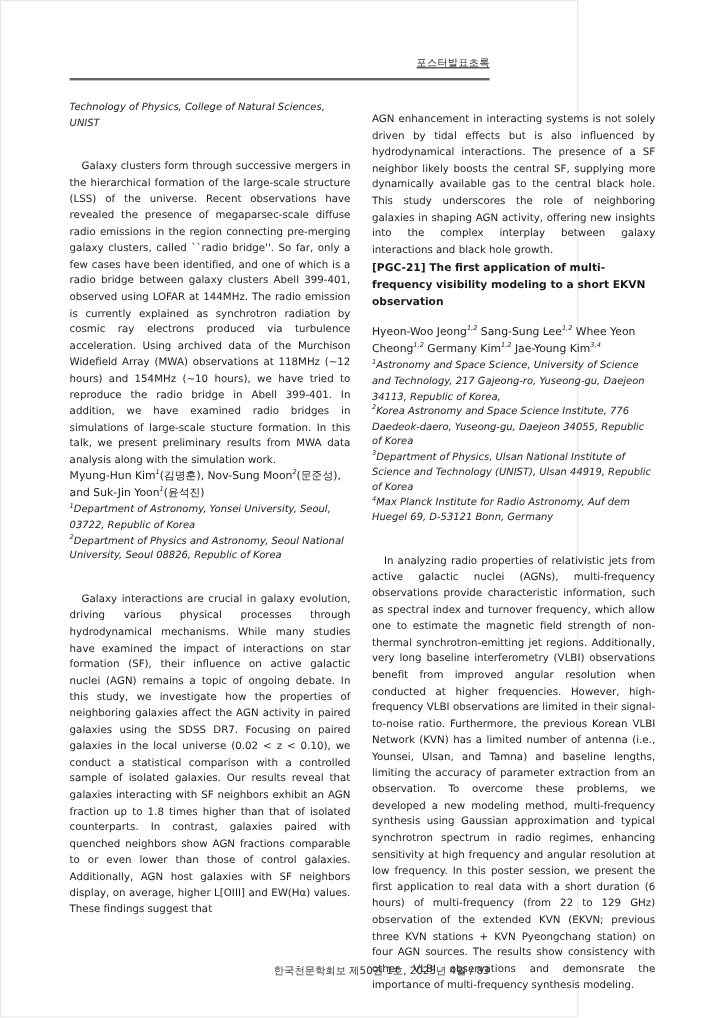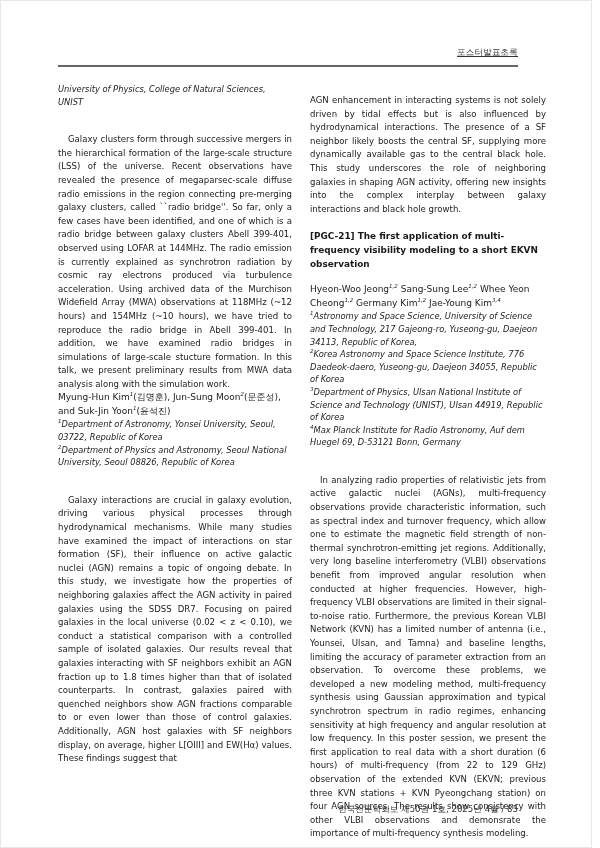--- a/index.html
+++ b/index.html
@@ -1,47 +1,47 @@
 <!DOCTYPE html>
 <html><head>
   <meta charset="utf-8">
   <style>
     * { margin: 0; padding: 0; box-sizing: border-box; }
     html, body { width: 600px; height: 848px; background: #ffffff; overflow: hidden; }
     body { font-family: "DejaVu Sans", sans-serif; color: #1a1a1a; position: relative; }
-    .page { position: absolute; left: 0; top: 0; width: 592px; height: 848px; background: #fff; border: 1px solid #e8e8e8; }
+    .page { position: absolute; left: 0; top: 0; width: 482px; height: 848px; background: #fff; border: 1px solid #e8e8e8; }
     .header-label { position: absolute; right: 73px; top: 46px; font-size: 8.5px; color: #333; text-decoration: underline; letter-spacing: 0.2px; }
     .header-rule { position: absolute; left: 57px; right: 73px; top: 64px; height: 2px; background: #666; }
     .col { position: absolute; top: 82px; width: 234px; font-size: 8.55px; line-height: 13.6px; }
     .col-left { left: 57px; }
     .col-right { left: 309px; width: 236px; }
     p.body { text-align: justify; text-indent: 10px; margin-bottom: 0; margin-top: 11px; }
     .affil { font-style: italic; font-size: 8.3px; line-height: 12.6px; color: #222; }
-    .title { font-weight: bold; font-size: 8.9px; line-height: 14px; margin-top: 13px; margin-bottom: 12px; }
+    .title { font-weight: bold; font-size: 8.9px; line-height: 14px; margin-top: 1px; margin-bottom: 12px; }
     .authors { font-size: 9px; line-height: 13.5px; }
     .authors sup, .affil sup { font-size: 5.5px; line-height: 0; vertical-align: super; font-style: italic; }
     .spacer-m { height: 14px; }
     .footer { position: absolute; right: 73px; top: 803px; font-size: 8.6px; color: #333; }
   </style>
 </head>
 <body>
 
 <div class="page">
 
   <div class="header-label">포스터발표초록</div>
   <div class="header-rule"></div>
 
   <div class="col col-left">
-    <div class="affil">University of Physics, College of Natural Sciences, UNIST</div>
+    <div class="affil">Technology of Physics, College of Natural Sciences, UNIST</div>
     <div class="spacer-m"></div>
     <p class="body">Galaxy clusters form through successive mergers in the hierarchical formation of the large-scale structure (LSS) of the universe. Recent observations have revealed the presence of megaparsec-scale diffuse radio emissions in the region connecting pre-merging galaxy clusters, called ``radio bridge''. So far, only a few cases have been identified, and one of which is a radio bridge between galaxy clusters Abell 399-401, observed using LOFAR at 144MHz. The radio emission is currently explained as synchrotron radiation by cosmic ray electrons produced via turbulence acceleration. Using archived data of the Murchison Widefield Array (MWA) observations at 118MHz (~12 hours) and 154MHz (~10 hours), we have tried to reproduce the radio bridge in Abell 399-401. In addition, we have examined radio bridges in simulations of large-scale stucture formation. In this talk, we present preliminary results from MWA data analysis along with the simulation work.</p>
 
 
     <div class="authors">
-      <span>Myung-Hun Kim</span><sup>1</sup><span>(김명훈), </span><span>Jun-Sung Moon</span><sup>2</sup><span>(문준성), </span><span>and Suk-Jin Yoon</span><sup>1</sup><span>(윤석진)</span>
+      <span>Myung-Hun Kim</span><sup>1</sup><span>(김명훈), </span><span>Nov-Sung Moon</span><sup>2</sup><span>(문준성), </span><span>and Suk-Jin Yoon</span><sup>1</sup><span>(윤석진)</span>
     </div>
     <div class="affil"><sup>1</sup><span>Department of Astronomy, Yonsei University, Seoul, 03722, Republic of Korea</span></div>
     <div class="affil"><sup>2</sup><span>Department of Physics and Astronomy, Seoul National University, Seoul 08826, Republic of Korea</span></div>
     <div class="spacer-m"></div>
     <p class="body">Galaxy interactions are crucial in galaxy evolution, driving various physical processes through hydrodynamical mechanisms. While many studies have examined the impact of interactions on star formation (SF), their influence on active galactic nuclei (AGN) remains a topic of ongoing debate. In this study, we investigate how the properties of neighboring galaxies affect the AGN activity in paired galaxies using the SDSS DR7. Focusing on paired galaxies in the local universe (0.02 &lt; z &lt; 0.10), we conduct a statistical comparison with a controlled sample of isolated galaxies. Our results reveal that galaxies interacting with SF neighbors exhibit an AGN fraction up to 1.8 times higher than that of isolated counterparts. In contrast, galaxies paired with quenched neighbors show AGN fractions comparable to or even lower than those of control galaxies. Additionally, AGN host galaxies with SF neighbors display, on average, higher L[OIII] and EW(Hα) values. These findings suggest that</p>
   </div>
 
   <div class="col col-right">
     <p class="body" style="text-indent:0">AGN enhancement in interacting systems is not solely driven by tidal effects but is also influenced by hydrodynamical interactions. The presence of a SF neighbor likely boosts the central SF, supplying more dynamically available gas to the central black hole. This study underscores the role of neighboring galaxies in shaping AGN activity, offering new insights into the complex interplay between galaxy interactions and black hole growth.</p>
 

